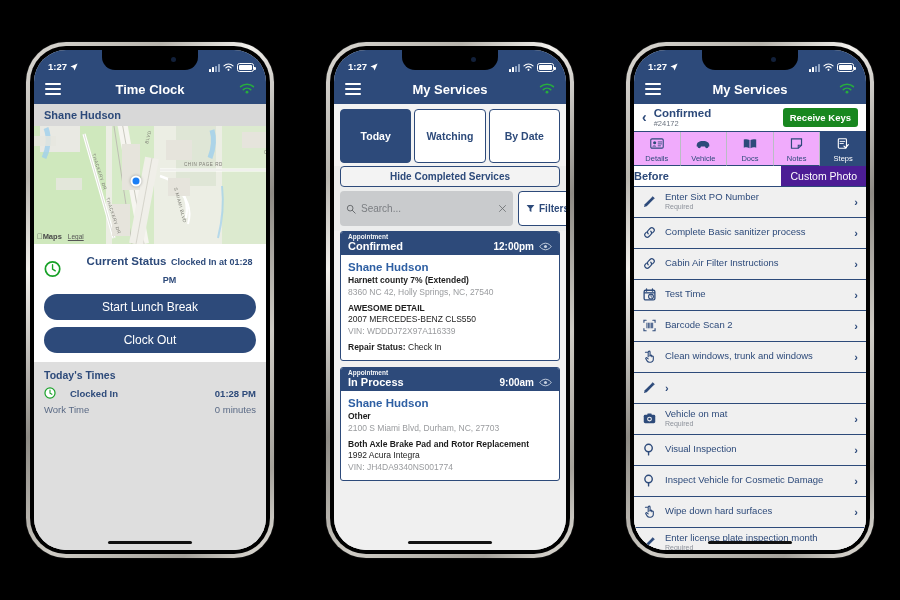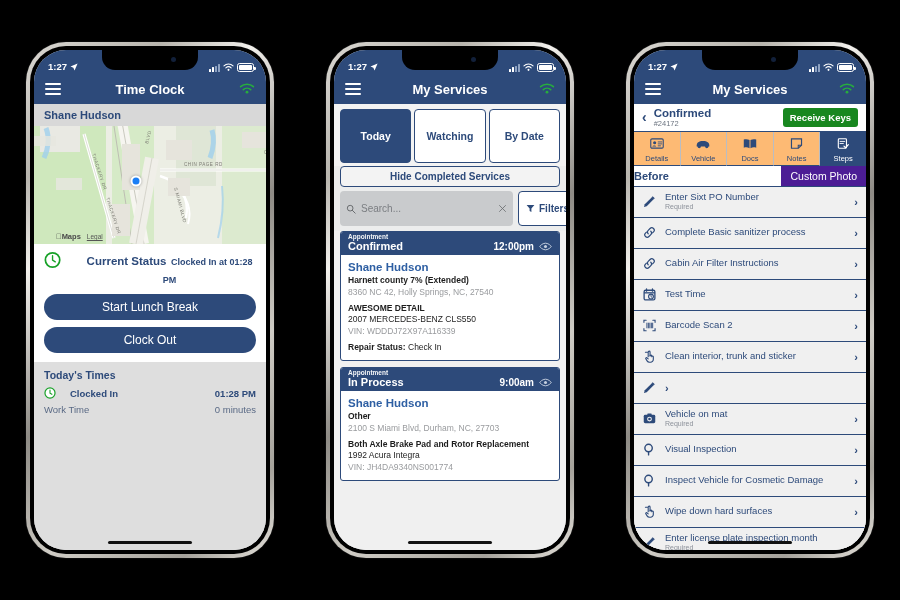--- a/index.html
+++ b/index.html
@@ -133,30 +133,30 @@
   }
   .map svg { display:block; width:100%; height:100%; }
   .map-dot {
     position:absolute; left:44%; top:47%;
     width:11px; height:11px; border-radius:50%;
     background:#1b7ef5; border:2px solid #fff;
     box-shadow:0 0 3px rgba(0,0,0,.35);
     transform: translate(-50%,-50%);
   }
   .map-attr {
-    position:absolute; left:22px; bottom:3px;
+    position:absolute; left:3px; bottom:3px;
     font-size:7.5px; color:#4a4a4a; font-weight:bold;
     display:flex; align-items:center; gap:6px;
   }
   .map-attr .legal { font-weight:normal; font-size:6.5px; text-decoration:underline; color:#555; }
   .status-block {
     background:#fff; padding:7px 10px 9px;
     flex: 0 0 auto;
   }
-  .cur-status { display:flex; justify-content:center; gap:22px; }
+  .cur-status { display:flex; align-items:center; justify-content:center; gap:22px; }
   .cur-status .txt { text-align:center; }
   .cur-status .t1 { font-size:11.5px; font-weight:bold; color:#2d4a7a; line-height:1.15; }
   .cur-status .t2 { font-size:9px; font-weight:bold; color:#2d4a7a; line-height:1.3; }
   .btn-primary {
     display:block; width:100%;
     background:#2d4a7a; color:#fff;
     border:none; border-radius:13px;
     font-size:12px; padding:6px 0;
     margin-top:7px; cursor:pointer;
     font-family:"Liberation Sans", sans-serif;
@@ -238,21 +238,21 @@
   .chev-back { color:#2d4a7a; font-size:14px; font-weight:bold; cursor:pointer; line-height:1; }
   .job-head .tt { flex:1; line-height:1.1; }
   .job-head .tt .s1 { font-size:11.5px; font-weight:bold; color:#2d4a7a; display:block; }
   .job-head .tt .s2 { font-size:7.5px; color:#6c7480; display:block; }
   .keys-btn {
     background:#18871f; color:#fff; border:none;
     border-radius:3px; padding:4px 7px;
     font-size:9.5px; font-weight:bold; cursor:pointer;
     font-family:"Liberation Sans", sans-serif;
   }
-  .tabbar { display:flex; background:#fdba74; flex:0 0 auto;justify-content:center; }
+  .tabbar { display:flex; background:#f0abfc; flex:0 0 auto;justify-content:center; }
   .tabbar .tab {
     flex:1; text-align:center; padding:3px 0 2px;
     border-right:1px solid #b9bdc4; border-bottom:1px solid #2d4a7a;
     color:#2d4a7a; cursor:pointer;
   }
   .tabbar .tab:last-child { border-right:none; }
   .tabbar .tab.on { background:#2d4a7a; color:#fff; border-bottom-color:#2d4a7a; }
   .tabbar .tab .lb { font-size:7.5px; display:block; margin-top:1px; }
   .sect {
     display:flex; align-items:stretch; flex:0 0 auto;
@@ -723,21 +723,21 @@
 
         <div class="step">
           <span class="ic">
                 <svg width="13" height="13" viewBox="0 0 14 14">
                   <path d="M5.6 7.2V2.2a1 1 0 112 0v4" stroke="#2d4a7a" stroke-width="1.2" fill="none" stroke-linecap="round"></path>
                   <path d="M7.6 6.4a.9.9 0 011.8 0v.8a.9.9 0 011.7 0v3a3 3 0 01-3 3H7a3 3 0 01-2.6-1.5L3 9.4c-.4-.7.5-1.5 1.1-1l1.5 1.2" stroke="#2d4a7a" stroke-width="1.2" fill="none" stroke-linecap="round" stroke-linejoin="round"></path>
                   <path d="M2.6 2.4h2.2" stroke="#2d4a7a" stroke-width="1.2" stroke-linecap="round"></path>
                 </svg>
               </span>
           <span class="tx">
-            <span class="l1">Clean interior, trunk and sticker</span>
+            <span class="l1">Clean windows, trunk and windows</span>
           </span>
           <span class="ch">›</span>
         </div>
 
         <div class="step">
           <span class="ic">
                 <svg width="13" height="13" viewBox="0 0 14 14">
                   <path d="M1 13l.9-3 7.7-7.7 2.1 2.1L4 12.1z" fill="#2d4a7a"></path>
                   <path d="M10.4 1.3l2.3 2.3-1.1 1.1-2.3-2.3z" fill="#2d4a7a"></path>
                 </svg>

